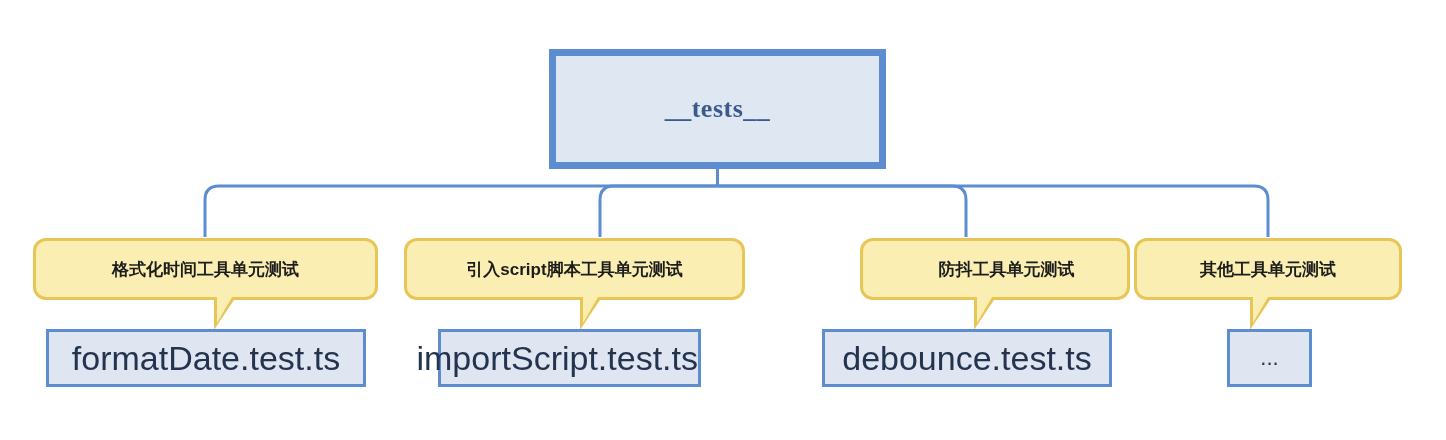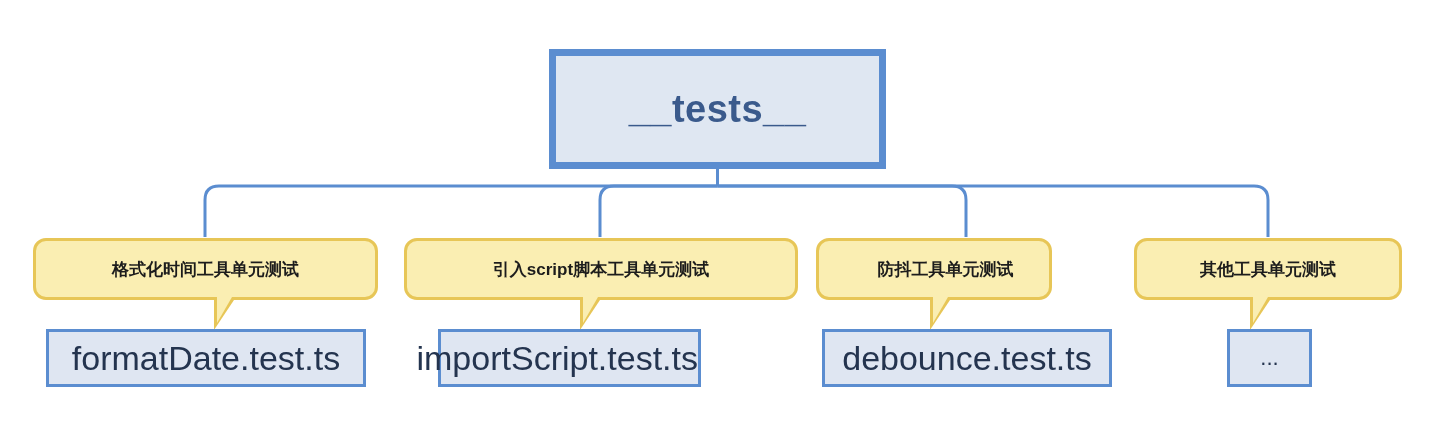--- a/index.html
+++ b/index.html
@@ -34,26 +34,27 @@
     width: 337px;
     height: 120px;
     box-sizing: border-box;
     background: #dfe7f2;
     border: 7px solid #5b8dd0;
     display: flex;
     align-items: center;
     justify-content: center;
   }
   .root-label {
-    font-size: 38px;
+    font-size: 26px;
     font-weight: bold;
     color: #3a5a8c;
     letter-spacing: 0.5px;
     line-height: 1;
     white-space: nowrap;
+    font-family: Liberation Serif, serif;
   }
 
   
   .callout {
     position: absolute;
     box-sizing: border-box;
     background: #faeeb2;
     border: 3px solid #e7c657;
     border-radius: 13px;
     height: 62px;
@@ -136,30 +137,30 @@
 
   <div class="callout" style="left:33px; top:238px; width:345px;">
     <span class="callout-label">格式化时间工具单元测试</span>
     <span class="tail-border" style="left:178px;"></span>
     <span class="tail-fill" style="left:181px;"></span>
   </div>
   <div class="file-node" style="left:46px; top:329px; width:320px;">
     <span class="file-label">formatDate.test.ts</span>
   </div>
 
-  <div class="callout" style="left:404px; top:238px; width:394px;">
+  <div class="callout" style="left:404px; top:238px; width:341px;">
     <span class="callout-label">引入script脚本工具单元测试</span>
     <span class="tail-border" style="left:173px;"></span>
     <span class="tail-fill" style="left:176px;"></span>
   </div>
   <div class="file-node" style="left:438px; top:329px; width:263px;justify-content:flex-end;">
     <span class="file-label">importScript.test.ts</span>
   </div>
 
-  <div class="callout" style="left:816px; top:238px; width:236px;padding-left:23px;">
+  <div class="callout" style="left:860px; top:238px; width:270px;padding-left:23px;">
     <span class="callout-label">防抖工具单元测试</span>
     <span class="tail-border" style="left:111px;"></span>
     <span class="tail-fill" style="left:114px;"></span>
   </div>
   <div class="file-node" style="left:822px; top:329px; width:290px;">
     <span class="file-label">debounce.test.ts</span>
   </div>
 
   <div class="callout" style="left:1134px; top:238px; width:268px;">
     <span class="callout-label">其他工具单元测试</span>

